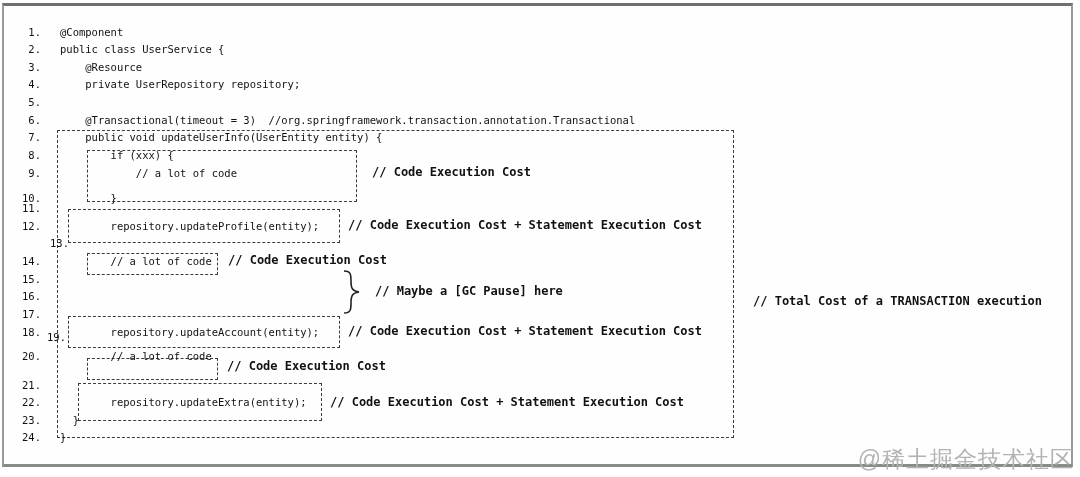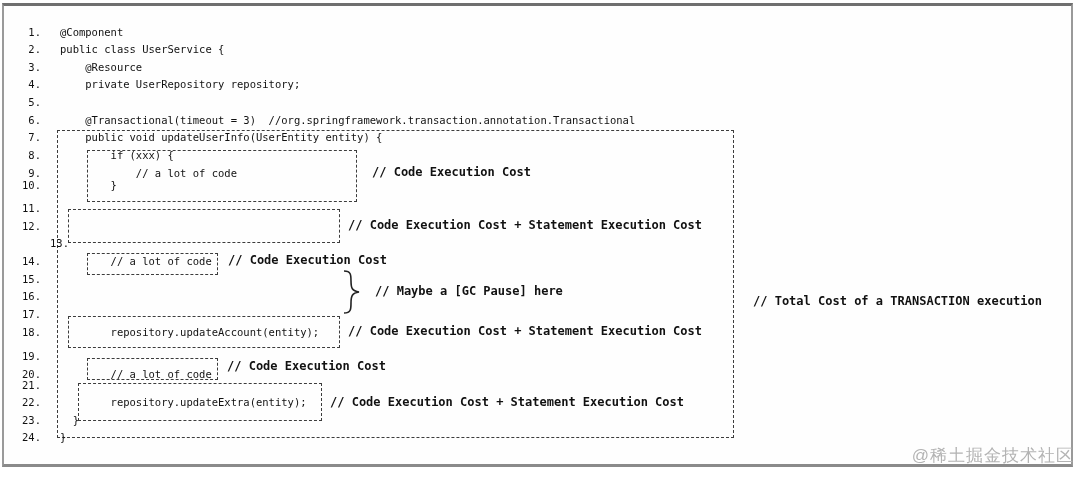--- a/index.html
+++ b/index.html
@@ -19,21 +19,21 @@
   .code-line .ln { display:inline-block; width:41px; text-align:right; }
   .code-line .lc { display:inline-block; margin-left:19px; white-space:pre; }
   .dash-box { position:absolute; border:1px dashed #3c3c3c; box-sizing:border-box; }
   .cmt {
     position:absolute; font-size:12px; font-weight:bold; color:#111;
     line-height:17px; white-space:pre;
   }
   .cmt .kw { }
   .brace { position:absolute; }
   .watermark {
-    position:absolute; right:6px; top:444px; font-size:17px; color:#b3b3b3;
+    position:absolute; right:6px; top:444px; font-size:23px; color:#b3b3b3;
     font-family:"Liberation Sans", sans-serif; z-index:5; letter-spacing:1px;
   }
 </style>
 </head>
 <body>
 
 <div class="canvas">
   <div class="frame"></div>
 
   <div class="dash-box" style="left:57px; top:130px; width:677px; height:308px;"></div>
@@ -46,31 +46,31 @@
 
   <div class="code-line" style="top: 22.5px;"><span class="ln">1.</span><span class="lc">@Component</span></div>
   <div class="code-line" style="top: 40.15px;"><span class="ln">2.</span><span class="lc">public class UserService {</span></div>
   <div class="code-line" style="top: 57.8px;"><span class="ln">3.</span><span class="lc">    @Resource</span></div>
   <div class="code-line" style="top: 75.45px;"><span class="ln">4.</span><span class="lc">    private UserRepository repository;</span></div>
   <div class="code-line" style="top: 93.1px;"><span class="ln">5.</span><span class="lc"></span></div>
   <div class="code-line" style="top: 110.75px;"><span class="ln">6.</span><span class="lc">    @Transactional(timeout = 3)  //org.springframework.transaction.annotation.Transactional</span></div>
   <div class="code-line" style="top: 128.4px;"><span class="ln">7.</span><span class="lc">    public void updateUserInfo(UserEntity entity) {</span></div>
   <div class="code-line" style="top: 146.05px;"><span class="ln">8.</span><span class="lc">        if (xxx) {</span></div>
   <div class="code-line" style="top: 163.7px;"><span class="ln">9.</span><span class="lc">            // a lot of code</span></div>
-  <div class="code-line" style="top: 176px;"><span class="ln">10.</span><span class="lc">        }</span></div>
+  <div class="code-line" style="top: 189px;"><span class="ln">10.</span><span class="lc">        }</span></div>
   <div class="code-line" style="top: 199px;"><span class="ln">11.</span><span class="lc"></span></div>
-  <div class="code-line" style="top: 216.65px;"><span class="ln">12.</span></div>
+  <div class="code-line" style="top: 216.65px;"><span class="ln">12.</span><span class="lc">        repository.updateProfile(entity);</span></div>
   <div class="code-line" style="top: 234.3px; padding-left: 28px;"><span class="ln">13.</span><span class="lc"></span></div>
   <div class="code-line" style="top: 251.95px;"><span class="ln">14.</span><span class="lc">        // a lot of code</span></div>
   <div class="code-line" style="top: 269.6px;"><span class="ln">15.</span><span class="lc"></span></div>
   <div class="code-line" style="top: 287.25px;"><span class="ln">16.</span><span class="lc"></span></div>
   <div class="code-line" style="top: 304.9px;"><span class="ln">17.</span><span class="lc"></span></div>
   <div class="code-line" style="top: 322.55px;"><span class="ln">18.</span><span class="lc">        repository.updateAccount(entity);</span></div>
-  <div class="code-line" style="top: 347px;"><span class="ln">19.</span><span class="lc"></span></div>
-  <div class="code-line" style="top: 365px;"><span class="ln">20.</span><span class="lc">        // a lot of code</span></div>
+  <div class="code-line" style="top: 328px; padding-left: 25px;"><span class="ln">19.</span><span class="lc"></span></div>
+  <div class="code-line" style="top: 347px;"><span class="ln">20.</span><span class="lc">        // a lot of code</span></div>
   <div class="code-line" style="top: 375.5px;"><span class="ln">21.</span><span class="lc"></span></div>
   <div class="code-line" style="top: 393.15px;"><span class="ln">22.</span><span class="lc">        repository.updateExtra(entity);</span></div>
   <div class="code-line" style="top: 410.8px;"><span class="ln">23.</span><span class="lc">  }</span></div>
   <div class="code-line" style="top: 428.45px;"><span class="ln">24.</span><span class="lc">}</span></div>
 
   <div class="cmt" style="left:372px; top:164px;">// Code Execution Cost</div>
   <div class="cmt" style="left:348px; top:217px;">// Code Execution Cost + Statement Execution Cost</div>
   <div class="cmt" style="left:228px; top:252px;">// Code Execution Cost</div>
   <div class="cmt" style="left:375px; top:283px;">// Maybe a [GC Pause] here</div>
   <div class="cmt" style="left:348px; top:323px;">// Code Execution Cost + Statement Execution Cost</div>

